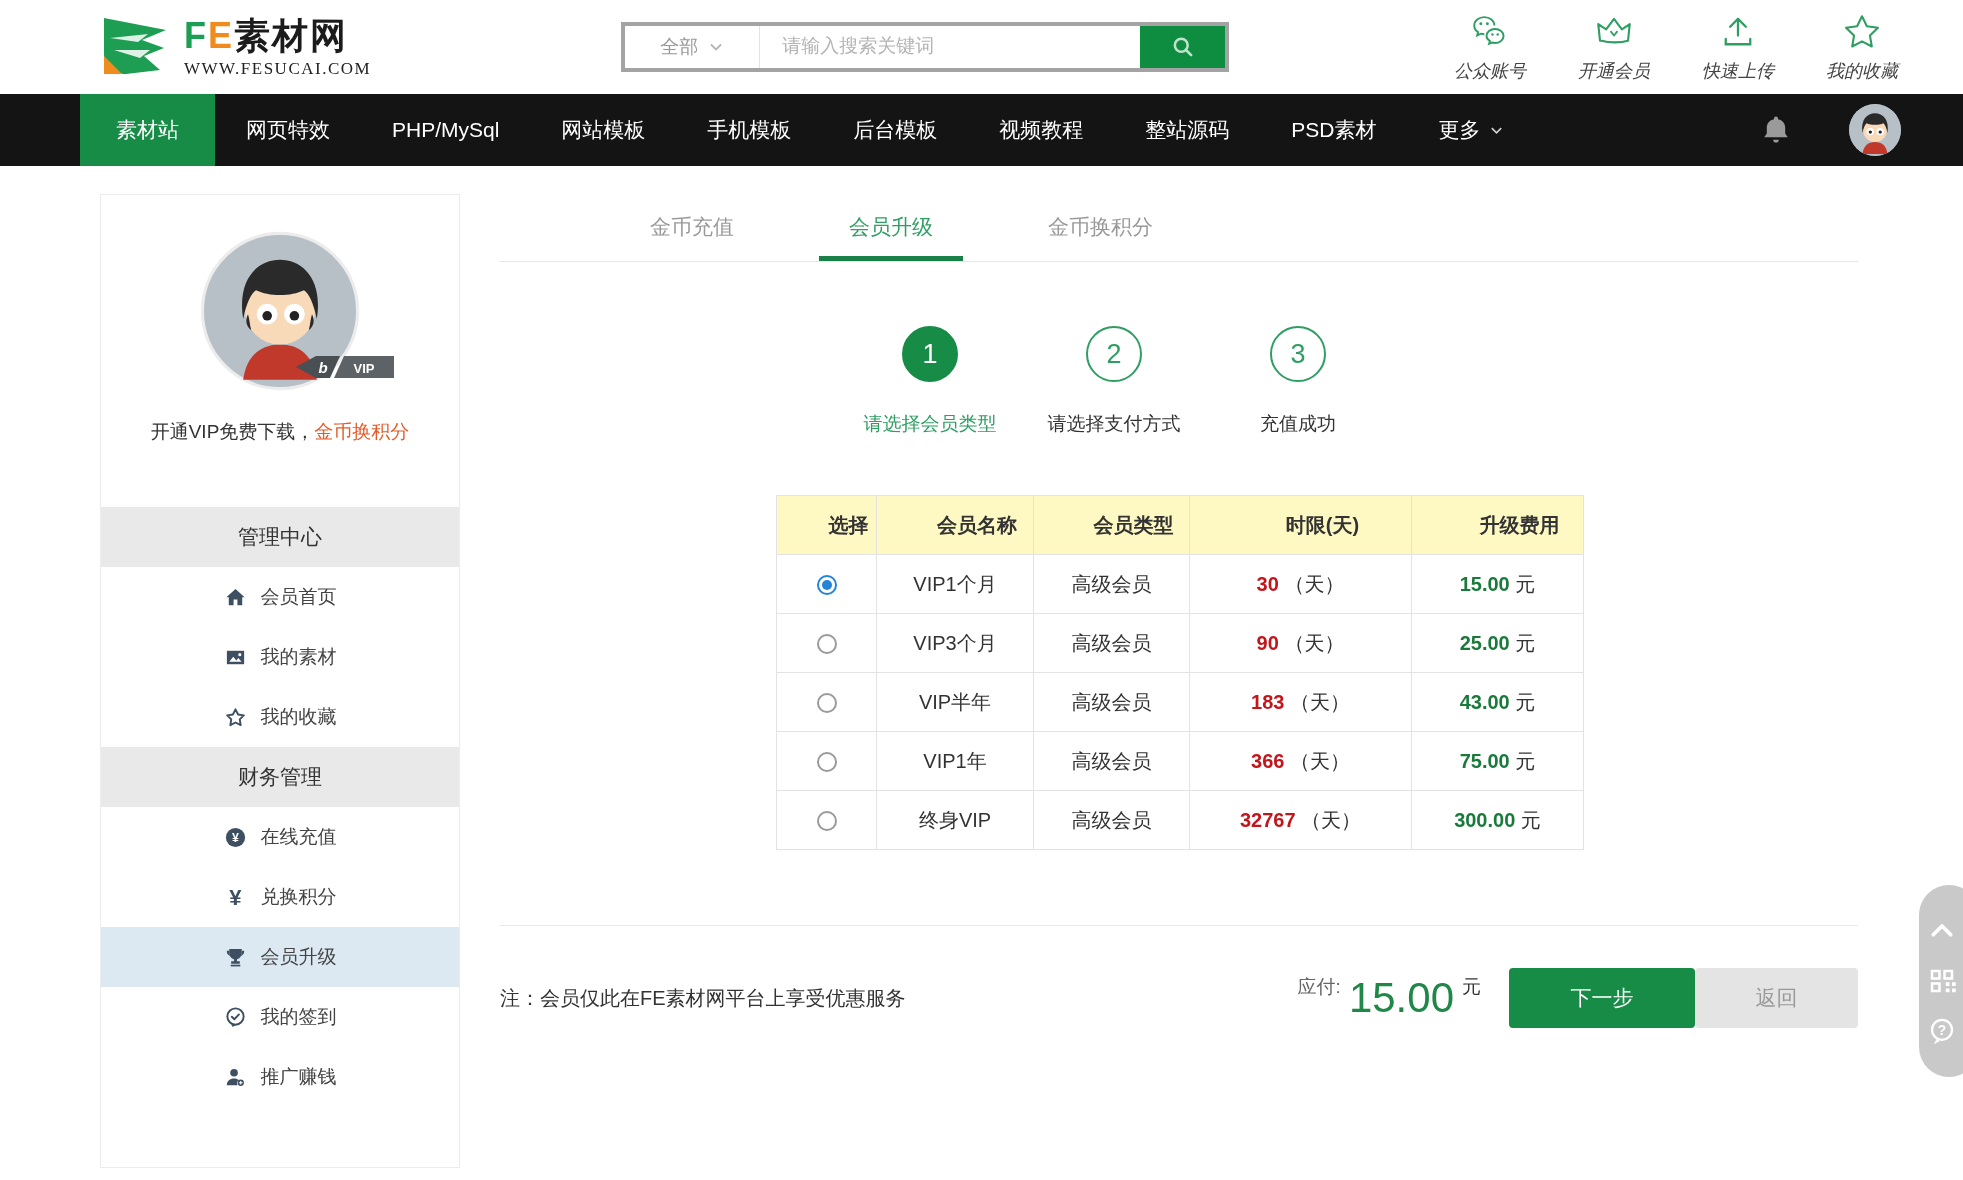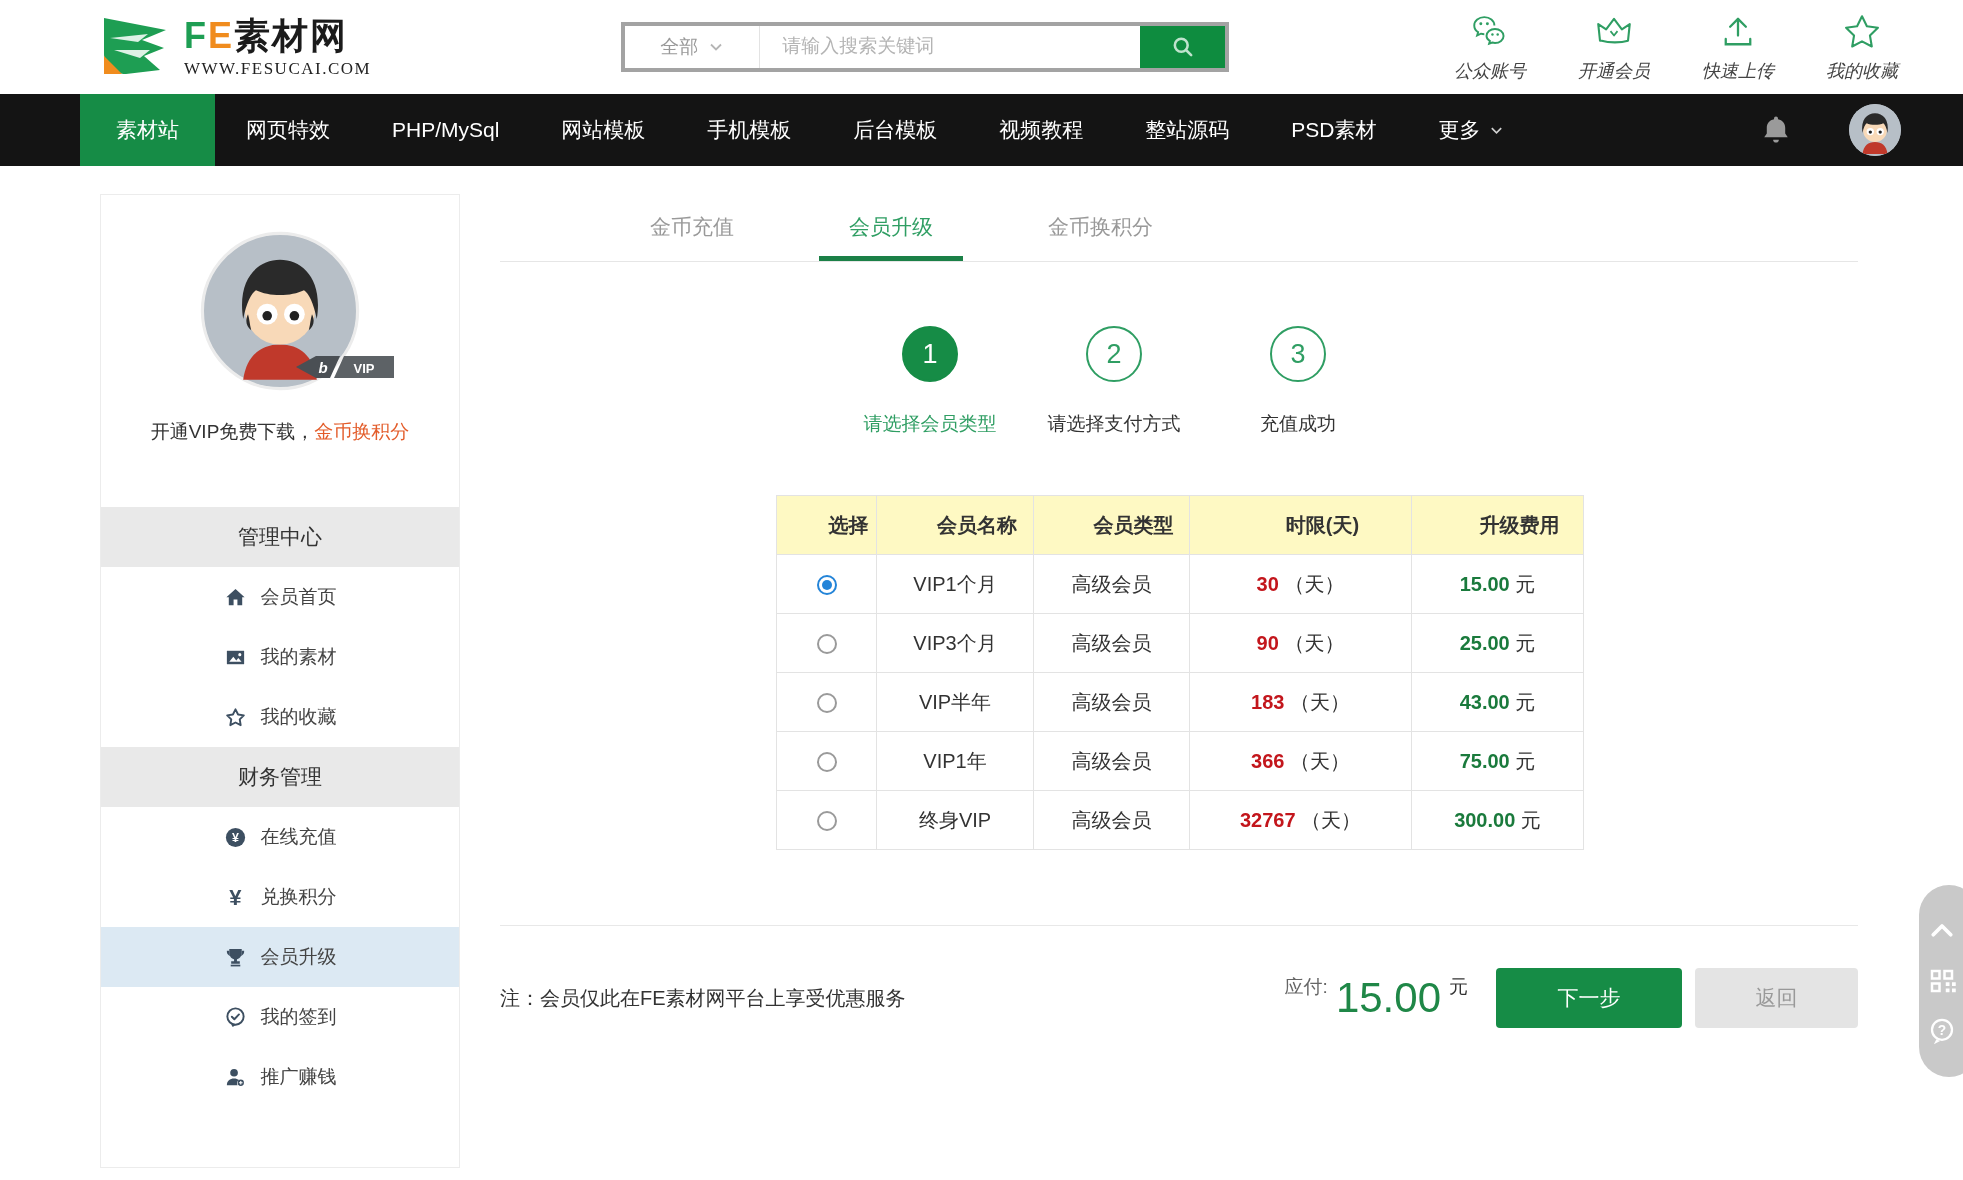--- a/index.html
+++ b/index.html
@@ -85,21 +85,21 @@
   .divider { border:none; border-top:1px solid #e8e8e8; margin-top:75px; }
 
   .bottom-row { display:flex; align-items:center; margin-top:42px; }
   .note { font-size:20px; color:#333; }
   .pay { margin-left:auto; display:flex; align-items:flex-start; gap:8px; }
   .pay-label { font-size:19px; color:#666; }
   .pay-amount { font-size:42px; color:#1f8747; }
   .pay-unit { font-size:19px; color:#333; }
   .btn { height:60px; border:none; font-size:21px; border-radius:4px; cursor:pointer; font-family:inherit; }
   .btn-next { width:186px; background:#168c46; color:#fff; margin-left:28px; }
-  .btn-back { width:163px; background:#e4e4e4; color:#999; margin-left:13px; }
+  .btn-back { width:163px; background:#e4e4e4; color:#999; }
 
   
   .float-widget { position:absolute; right:-16px; top:885px; width:60px; height:192px; background:#c9c9c9;
     border-radius:30px; display:flex; flex-direction:column; align-items:flex-start; justify-content:center;
     gap:20px; padding-left:8px; }
   .fw-btn { width:30px; height:30px; cursor:pointer; }
   .fw-btn svg { width:30px; height:30px; display:block; }
 </style>
 </head>
 <body>

